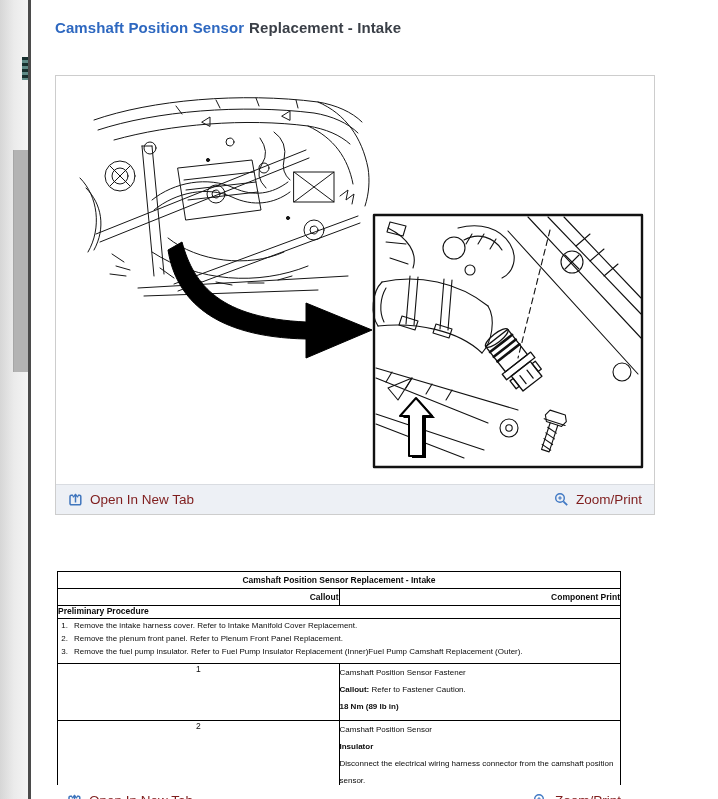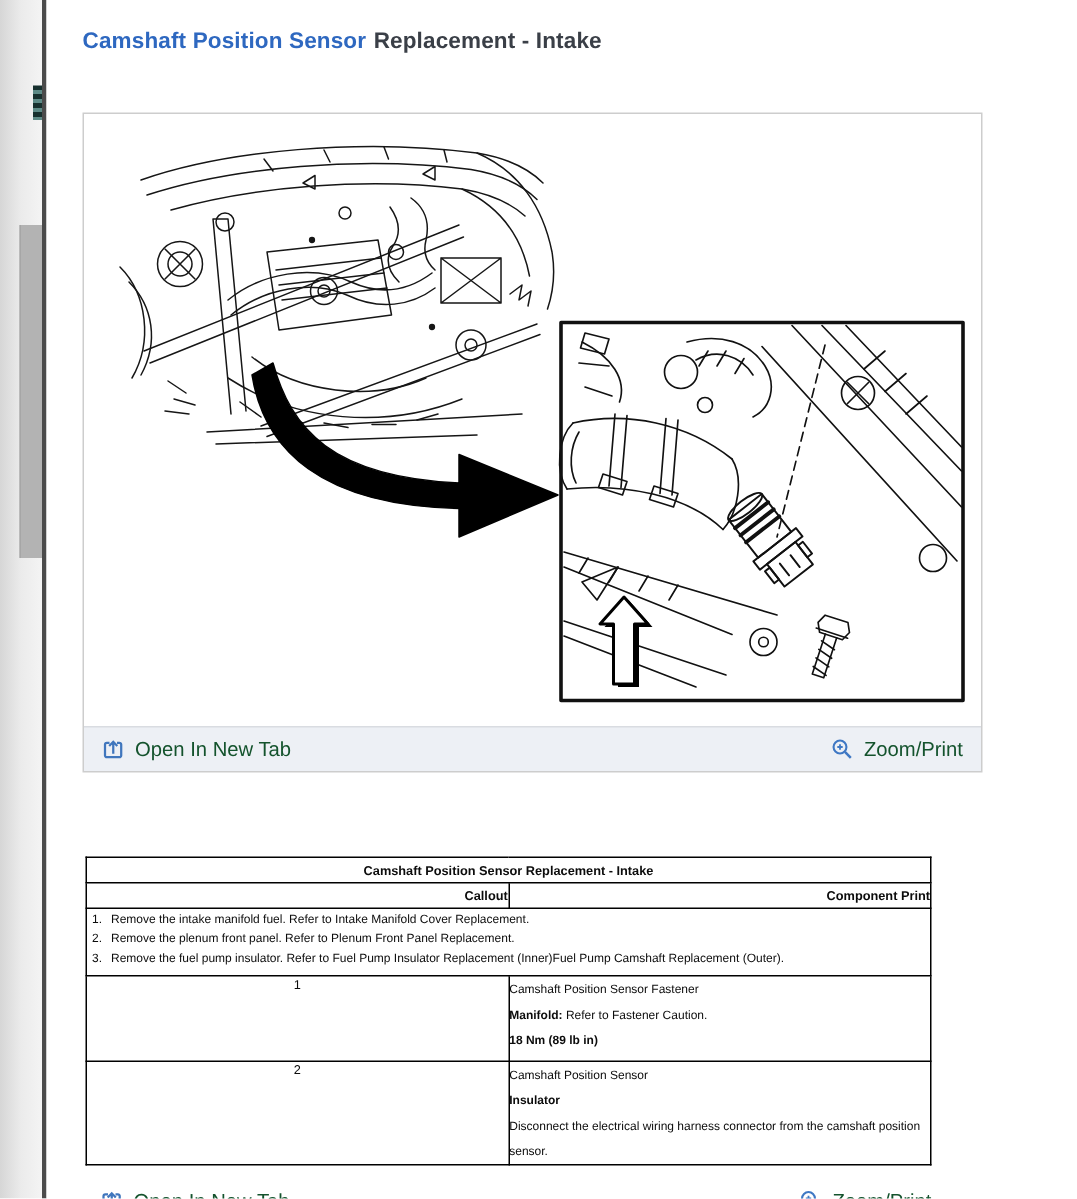--- a/index.html
+++ b/index.html
@@ -42,21 +42,21 @@
   }
   .fig-area{position:absolute;left:0;top:0;width:598px;height:407px;overflow:hidden}
   .card-footer{
     position:absolute;left:0;bottom:0;width:598px;height:30px;
     background:#edf0f5;border-top:1px solid #d9dce1;
     display:flex;justify-content:space-between;align-items:center;
     padding:0 12px;box-sizing:border-box;
   }
   .lnk{
     display:inline-flex;align-items:center;gap:7px;
-    color:#14532d;font-size:13.5px;text-decoration:none;cursor:pointer;white-space:nowrap;
+    color:#7f1d1d;font-size:13.5px;text-decoration:none;cursor:pointer;white-space:nowrap;
   }
   .ic{flex:0 0 auto}
 
   
   .doc-table{position:absolute;left:26px;top:571px;width:564px}
   table.proc{
     width:564px;border-collapse:collapse;background:#fff;
     font-size:8px;color:#0c0c0c;table-layout:fixed;
   }
   table.proc td,table.proc th{border:1px solid #000;padding:0;vertical-align:top}
@@ -222,41 +222,44 @@
   <section class="doc-table">
     <table class="proc">
       <tbody>
           <tr class="r-title">
         <td class="t-title" colspan="2">Camshaft Position Sensor Replacement - Intake</td>
       </tr>
       <tr class="r-head">
         <th class="c1">Callout</th>
         <th>Component Print</th>
       </tr>
+      <tr class="r-prelim">
+        <td class="prelim" colspan="2">Preliminary Procedure</td>
+      </tr>
       <tr class="r-steps">
         <td class="steps" colspan="2">
           <div class="step">
             <span class="n">1.</span>
-            <span>Remove the intake manifold fuel. Refer to Intake Manifold Cover Replacement.</span>
+            <span>Remove the intake harness cover. Refer to Intake Manifold Cover Replacement.</span>
           </div>
           <div class="step">
             <span class="n">2.</span>
             <span>Remove the plenum front panel. Refer to Plenum Front Panel Replacement.</span>
           </div>
           <div class="step">
             <span class="n">3.</span>
             <span>Remove the fuel pump insulator. Refer to Fuel Pump Insulator Replacement (Inner)Fuel Pump Camshaft Replacement (Outer).</span>
           </div>
         </td>
       </tr>
       <tr class="r-co">
         <td class="co-num c1">1</td>
         <td class="comp">
           <div>Camshaft Position Sensor Fastener</div>
-          <div><span class="b">Manifold:</span><span> Refer to Fastener Caution.</span></div>
+          <div><span class="b">Callout:</span><span> Refer to Fastener Caution.</span></div>
           <div class="b">18 Nm (89 lb in)</div>
         </td>
       </tr>
       <tr class="r-co">
         <td class="co-num c1">2</td>
         <td class="comp">
           <div>Camshaft Position Sensor</div>
           <div><span class="b">Insulator</span><span></span></div>
           <div>Disconnect the electrical wiring harness connector from the camshaft position sensor.</div>
         </td>

